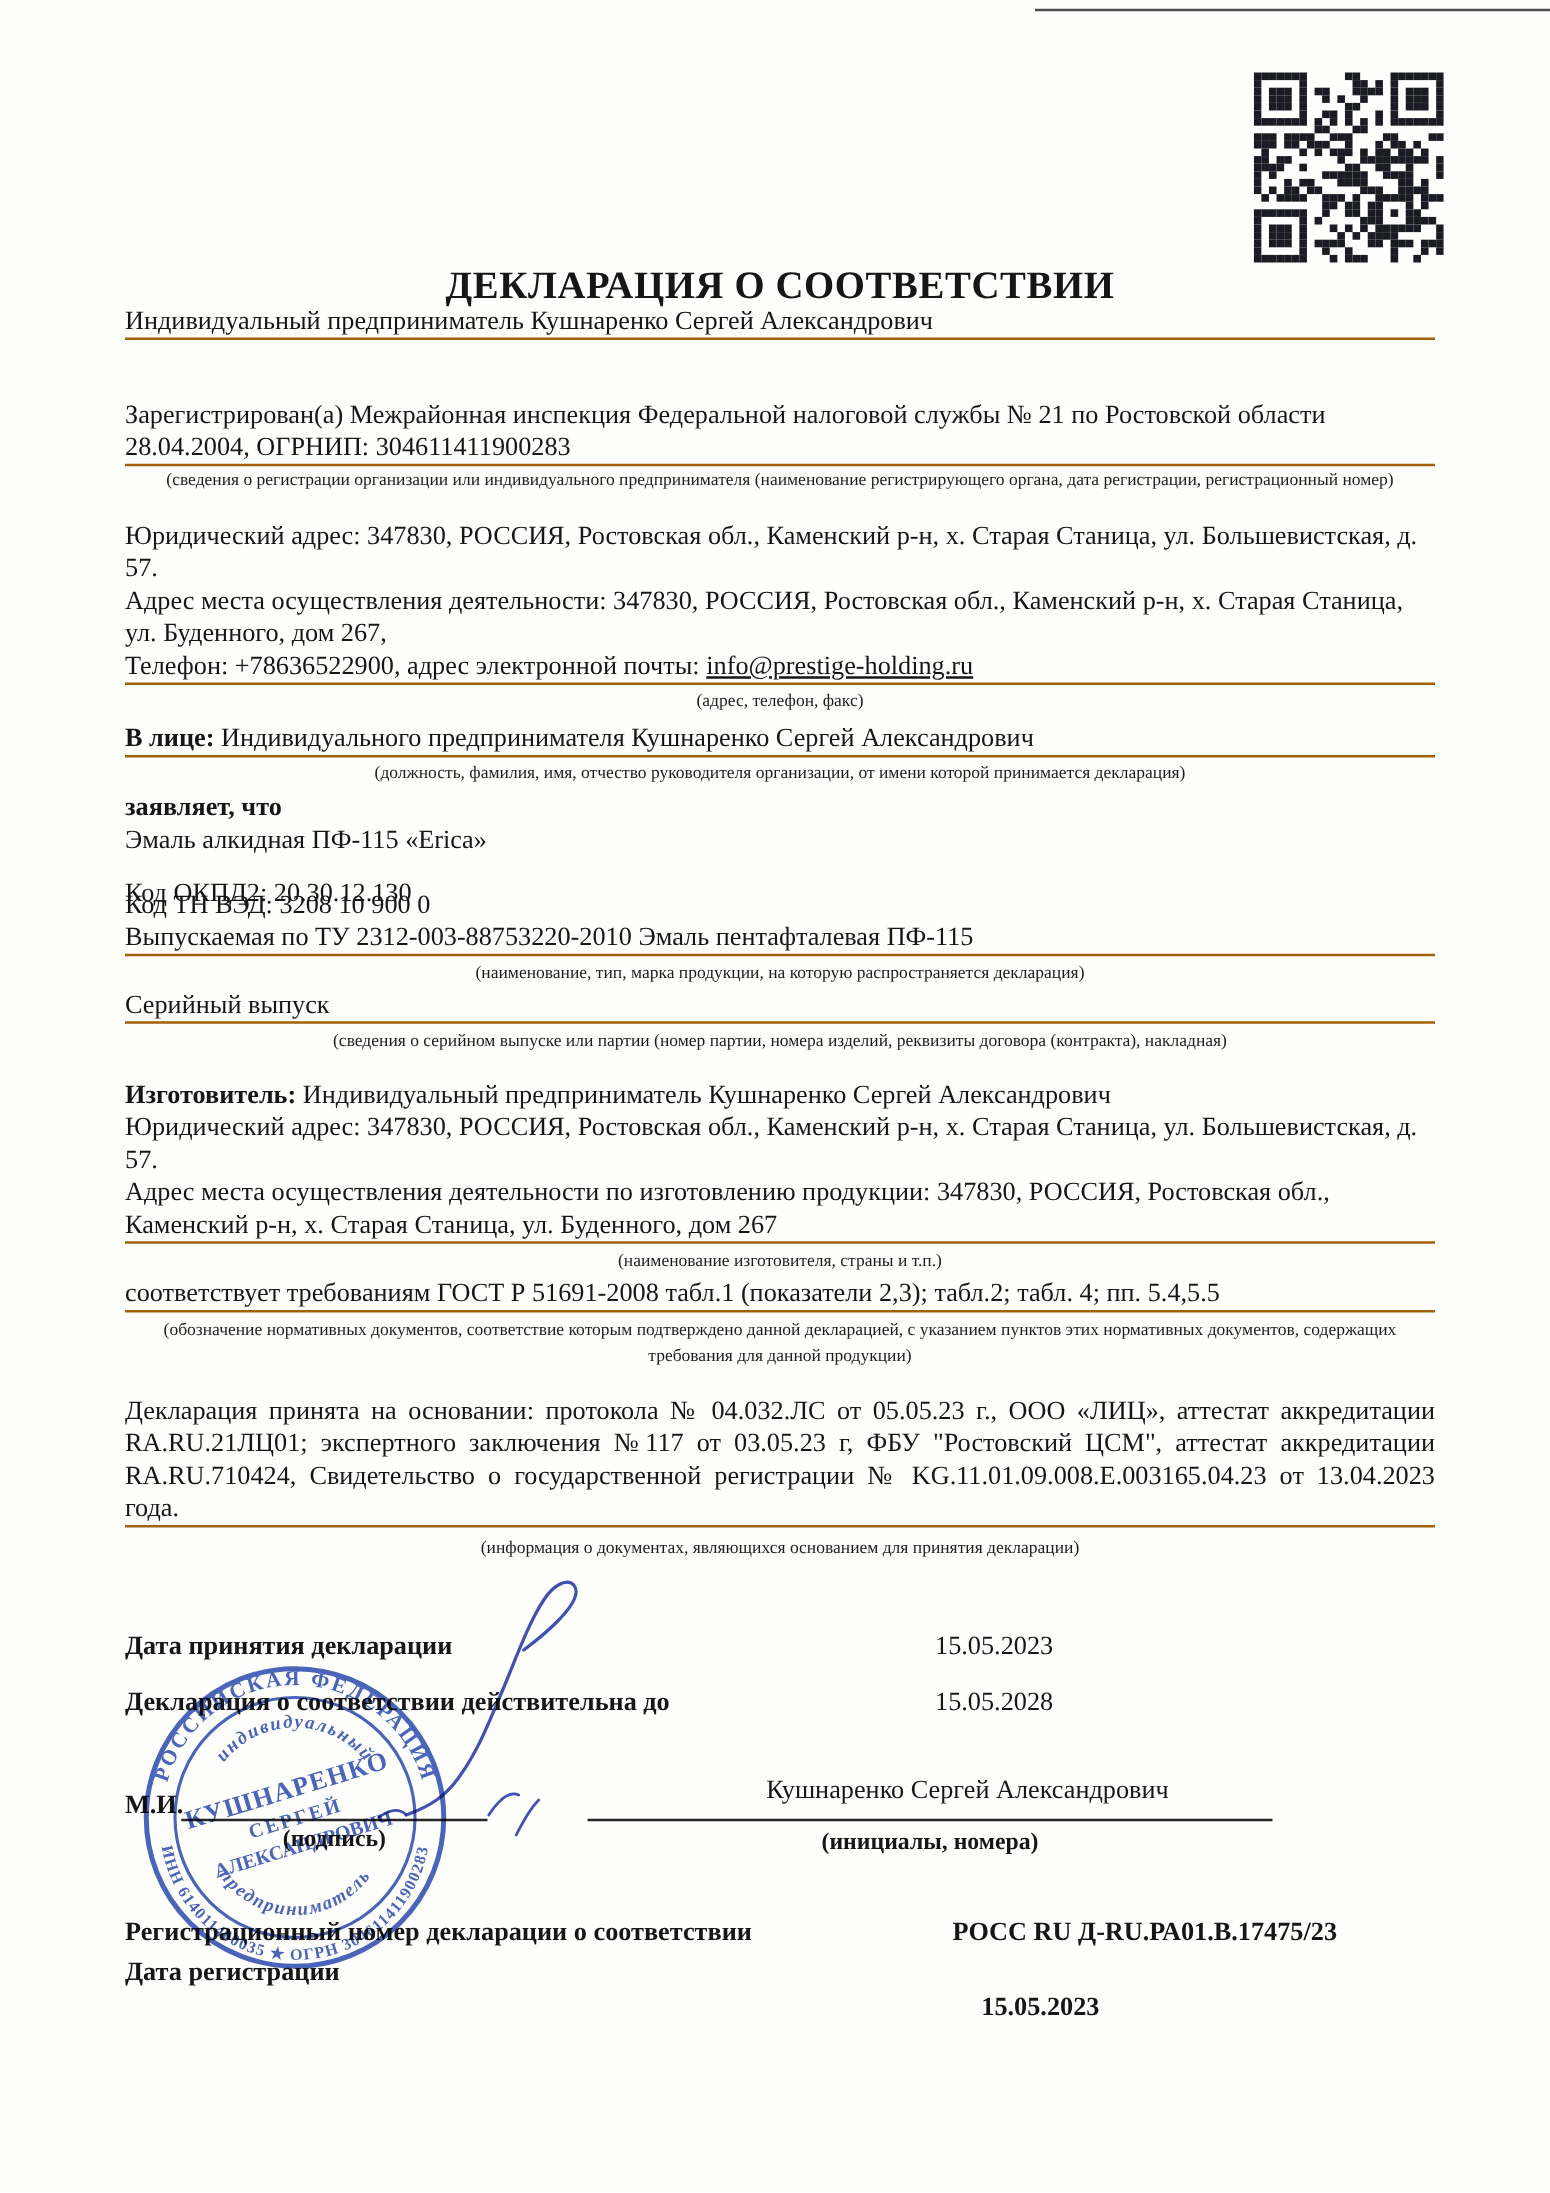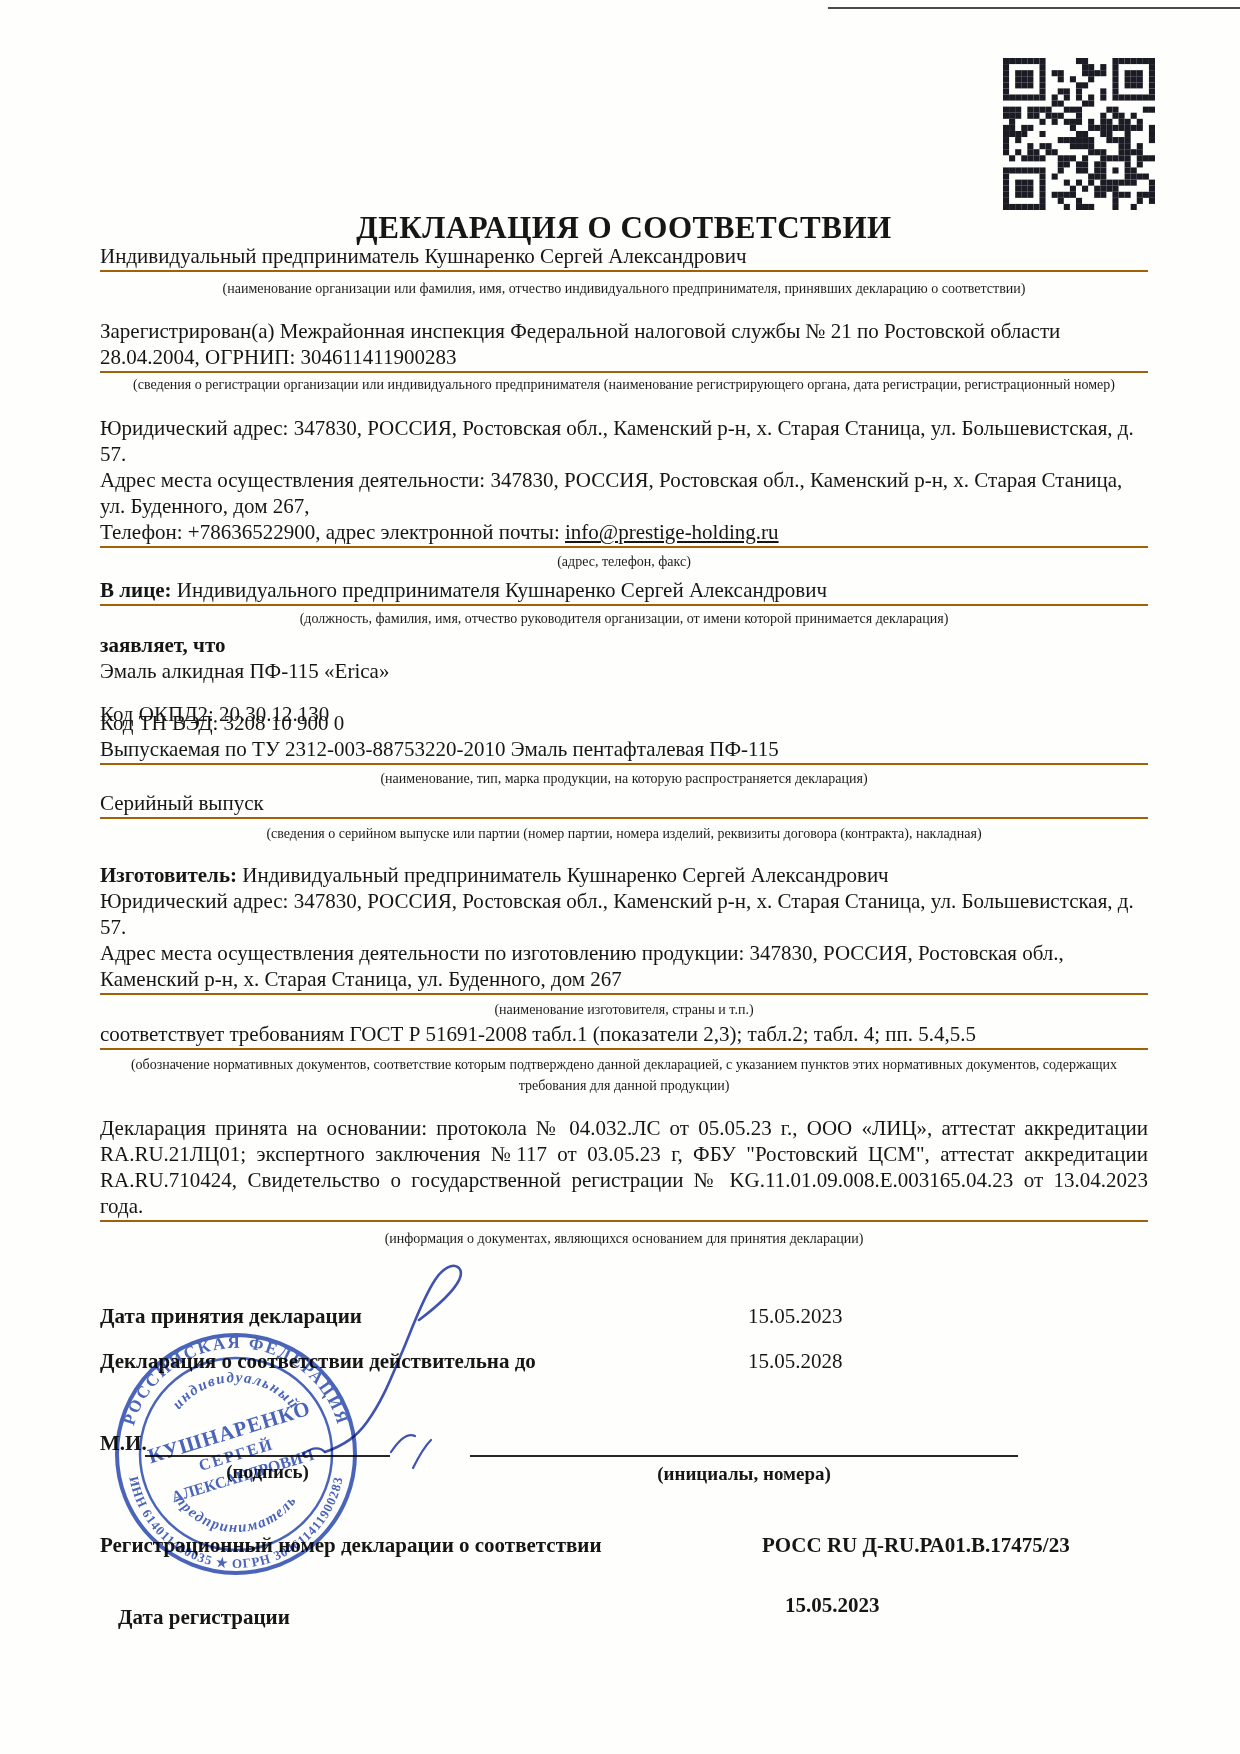--- a/index.html
+++ b/index.html
@@ -339,21 +339,20 @@
       <rect x="72" y="144" width="6" height="6" fill="#1b1b24"></rect>
       <rect x="78" y="144" width="6" height="6" fill="#1b1b24"></rect>
       <rect x="84" y="144" width="6" height="6" fill="#1b1b24"></rect>
       <rect x="108" y="144" width="6" height="6" fill="#1b1b24"></rect>
       <rect x="126" y="144" width="6" height="6" fill="#1b1b24"></rect>
     </svg>
 
   <div class="abs t b center" style="top:215px;font-size:31px;letter-spacing:.5px;">ДЕКЛАРАЦИЯ О СООТВЕТСТВИИ</div>
 
   <div class="abs t u" style="top:243px;">Индивидуальный предприниматель Кушнаренко Сергей Александрович</div>
-  <div class="abs cap" style="top:278px;">(наименование организации или фамилия, имя, отчество индивидуального предпринимателя, принявших декларацию о соответствии)</div>
   <div class="abs t u" style="top:318px;">Зарегистрирован(а) Межрайонная инспекция Федеральной налоговой службы № 21 по Ростовской области 28.04.2004, ОГРНИП: 304611411900283</div>
   <div class="abs cap" style="top:374px;">(сведения о регистрации организации или индивидуального предпринимателя (наименование регистрирующего органа, дата регистрации, регистрационный номер)</div>
   <div class="abs t" style="top:415px;">Юридический адрес: 347830, РОССИЯ, Ростовская обл., Каменский р-н, х. Старая Станица, ул. Большевистская, д. 57.</div>
   <div class="abs t" style="top:467px;">Адрес места осуществления деятельности: 347830, РОССИЯ, Ростовская обл., Каменский р-н, х. Старая Станица, ул. Буденного, дом 267,</div>
   <div class="abs t u" style="top:519px;">
     <span>Телефон: +78636522900, адрес электронной почты: </span><span class="email">info@prestige-holding.ru</span>
   </div>
   <div class="abs cap" style="top:551px;">(адрес, телефон, факс)</div>
 
   <div class="abs t u" style="top:577px;">
@@ -386,30 +385,31 @@
   <div class="abs t" style="top:1303px;height:26px;">
     <span class="row-label b">Дата принятия декларации</span>
     <span class="row-value" style="left:648px;">15.05.2023</span>
   </div>
   <div class="abs t" style="top:1348px;height:26px;">
     <span class="row-label b">Декларация о соответствии действительна до</span>
     <span class="row-value" style="left:648px;">15.05.2028</span>
   </div>
 
   <div class="abs t b" style="top:1430px;width:80px;">М.И.</div>
+  <div class="abs t" style="top:1418px;left:613px;width:420px;">Кушнаренко Сергей Александрович</div>
   <div class="line" style="top:1455px;left:145px;width:245px;"></div>
   <div class="line" style="top:1455px;left:470px;width:548px;"></div>
   <div class="abs b" style="top:1461px;left:145px;width:245px;text-align:center;font-size:19px;">(подпись)</div>
   <div class="abs b" style="top:1463px;left:470px;width:548px;text-align:center;font-size:19px;">(инициалы, номера)</div>
 
   <div class="abs t" style="top:1532px;height:26px;">
     <span class="row-label b">Регистрационный номер декларации о соответствии</span>
     <span class="row-value b" style="left:662px;">РОСС RU Д-RU.РА01.В.17475/23</span>
   </div>
-  <div class="abs t b" style="top:1604px;margin-left:18px;">Дата регистрации</div>
+  <div class="abs t b" style="top:1564px;">Дата регистрации</div>
   <div class="abs t b" style="top:1592px;left:785px;width:200px;">15.05.2023</div>
 
   <svg id="stampbox" viewBox="-128 -128 256 256" xmlns="http://www.w3.org/2000/svg">
     <defs>
       <path id="arcTopOuter" d="M -106,0 A 106,106 0 0 1 106,0"></path>
       <path id="arcBottomOuter" d="M -108,6 A 108,108 0 0 0 108,6"></path>
       <path id="arcTopInner" d="M -72,0 A 72,72 0 0 1 72,0"></path>
       <path id="arcBottomInner" d="M -74,4 A 74,74 0 0 0 74,4"></path>
     </defs>
     <circle cx="0" cy="0" r="119" fill="none" stroke="#3a57b5" stroke-width="4"></circle>

